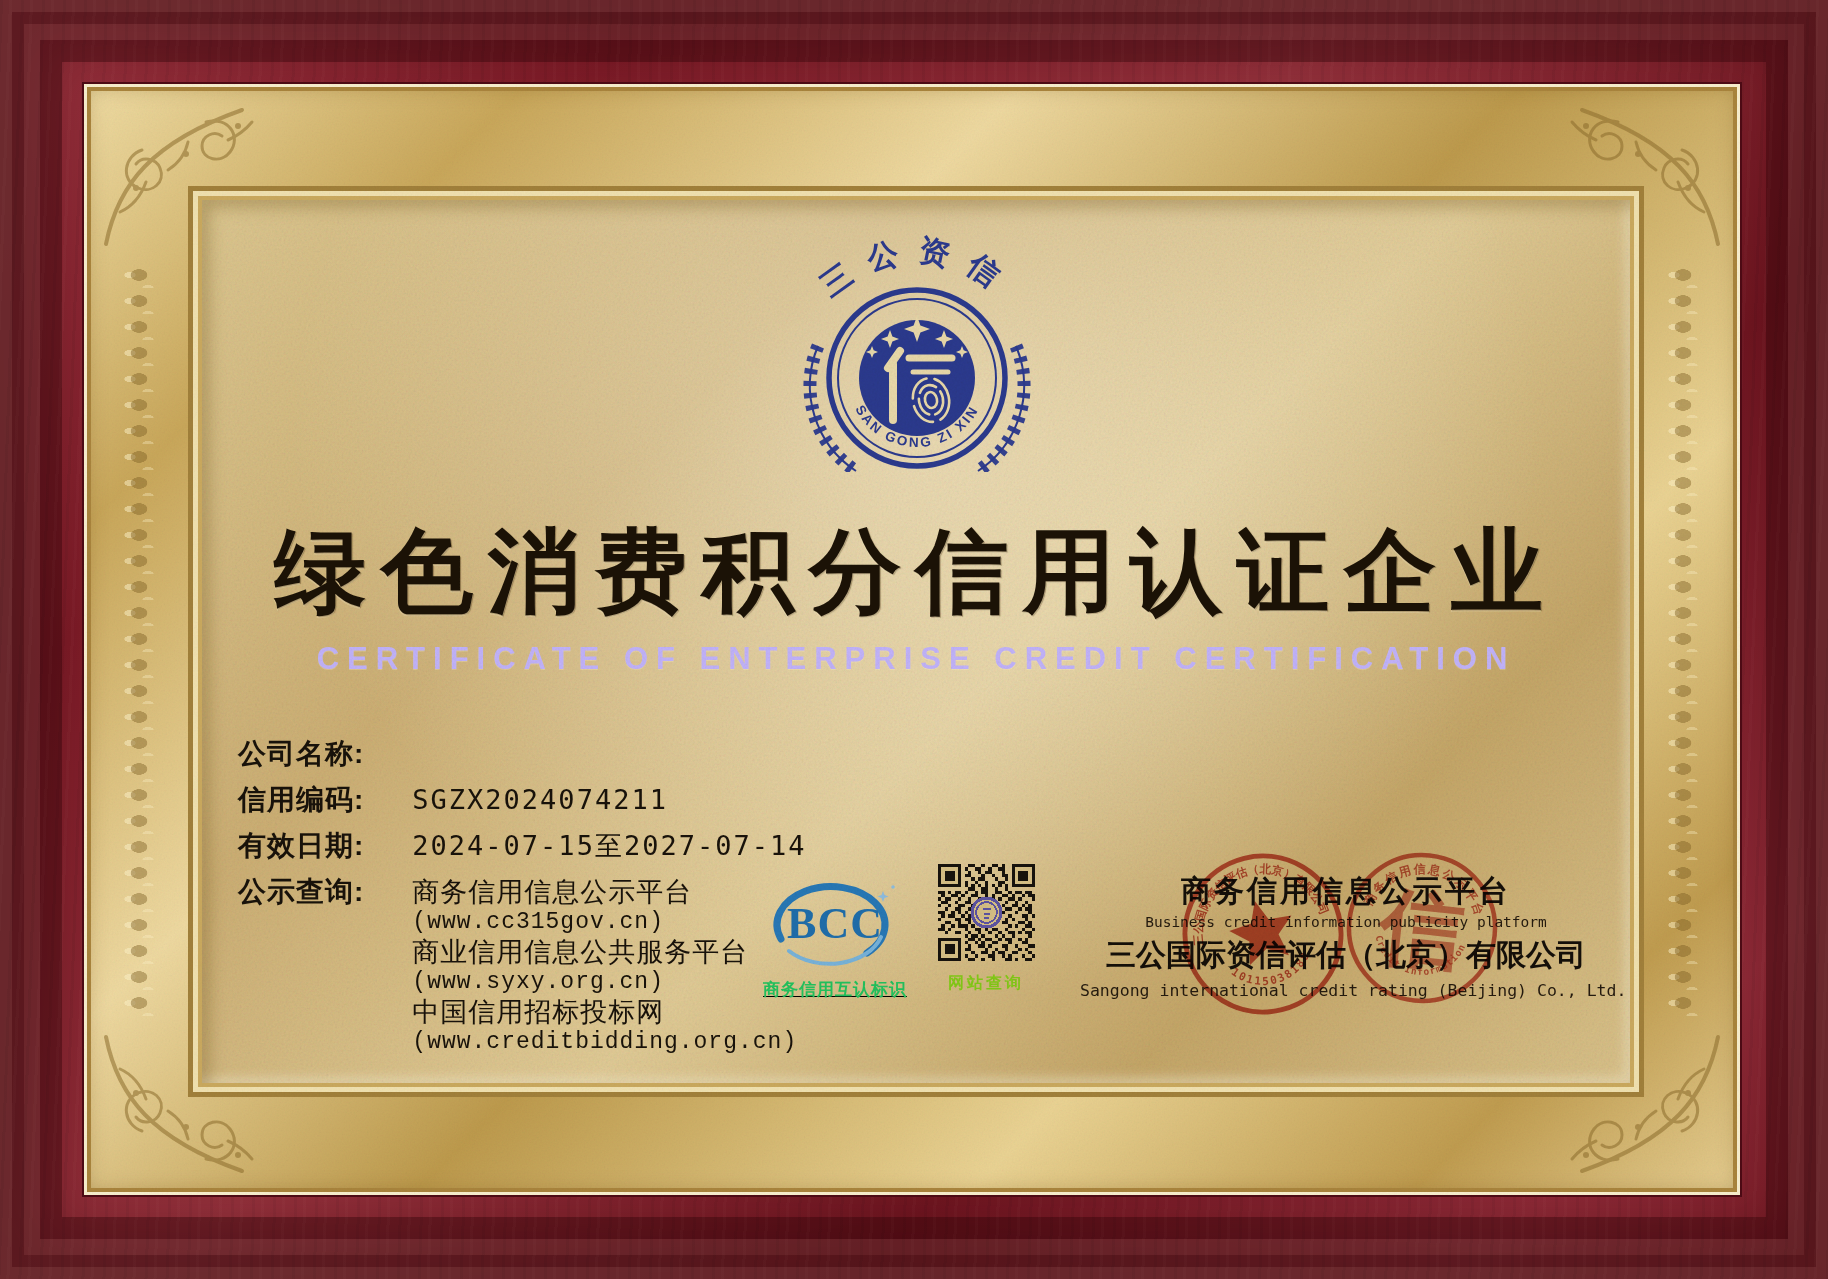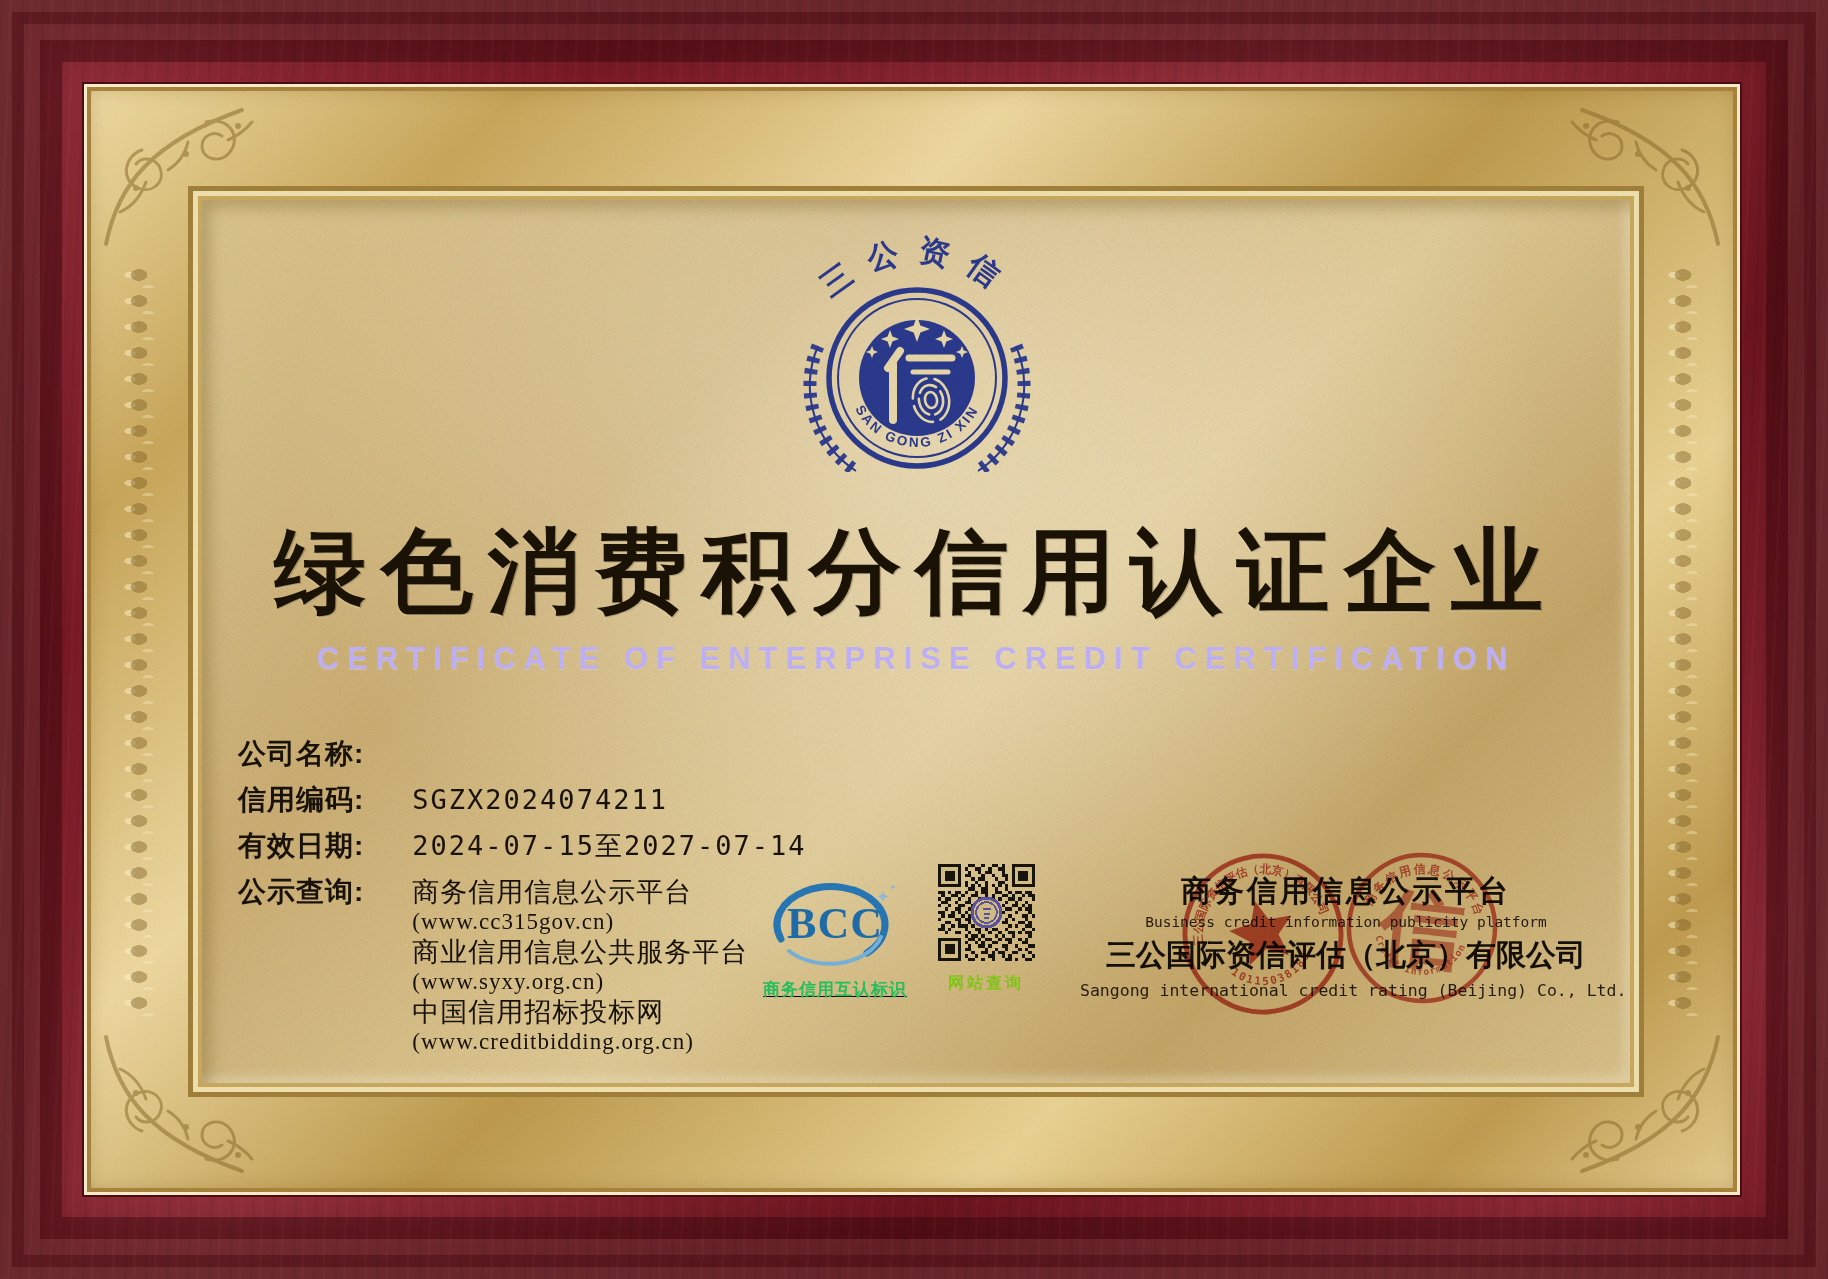--- a/index.html
+++ b/index.html
@@ -56,21 +56,21 @@
     font-size:31px;font-weight:600;letter-spacing:8px;color:#c4b5fd;white-space:nowrap;
     text-shadow:0 1px 0 rgba(255,242,205,.30);}
 
   .info{position:absolute;left:238px;top:739px;color:#18120a;}
   .irow{display:flex;align-items:flex-start;margin-bottom:16px;font-size:28px;line-height:30px;gap:36px;}
   .ilabel{font-weight:700;letter-spacing:1px;margin-right:12px;white-space:nowrap;}
   .ivalue{font-weight:500;letter-spacing:1px;white-space:nowrap;}
   .ivalue.mono{font-family:"DejaVu Sans Mono","Liberation Mono",monospace;font-size:27px;letter-spacing:2px;}
   .qlines{display:flex;flex-direction:column;}
   .qline{font-size:27px;line-height:30px;font-weight:500;letter-spacing:1px;white-space:nowrap;}
-  .qline.mono{font-family:Liberation Serif, serif;font-size:23px;letter-spacing:1px;}
+  .qline.mono{font-family:Liberation Mono, monospace;font-size:23px;letter-spacing:1px;}
 
   .bcc{position:absolute;left:758px;top:879px;width:154px;text-align:center;text-decoration:underline;}
   .bcc-caption{margin-top:7px;font-size:17px;font-weight:700;letter-spacing:1px;color:#22c55e;}
   .qr{position:absolute;left:936px;top:864px;width:100px;text-align:center;}
   .qr-caption{margin-top:8px;font-size:16px;font-weight:700;letter-spacing:3px;color:#84cc16;}
 
   .issuer{position:absolute;left:1080px;top:871px;width:532px;text-align:center;color:#140f09;}
   .iss1{font-size:30px;font-weight:700;letter-spacing:3px;font-family:"Liberation Serif","DejaVu Serif",serif;white-space:nowrap;}
   .iss2{margin-top:2px;font-size:14.5px;font-family:"DejaVu Sans Mono","Liberation Mono",monospace;color:#241a0e;white-space:nowrap;}
   .iss3{margin-top:5px;font-size:30px;font-weight:700;letter-spacing:0px;font-family:"Liberation Serif","DejaVu Serif",serif;white-space:nowrap;}

